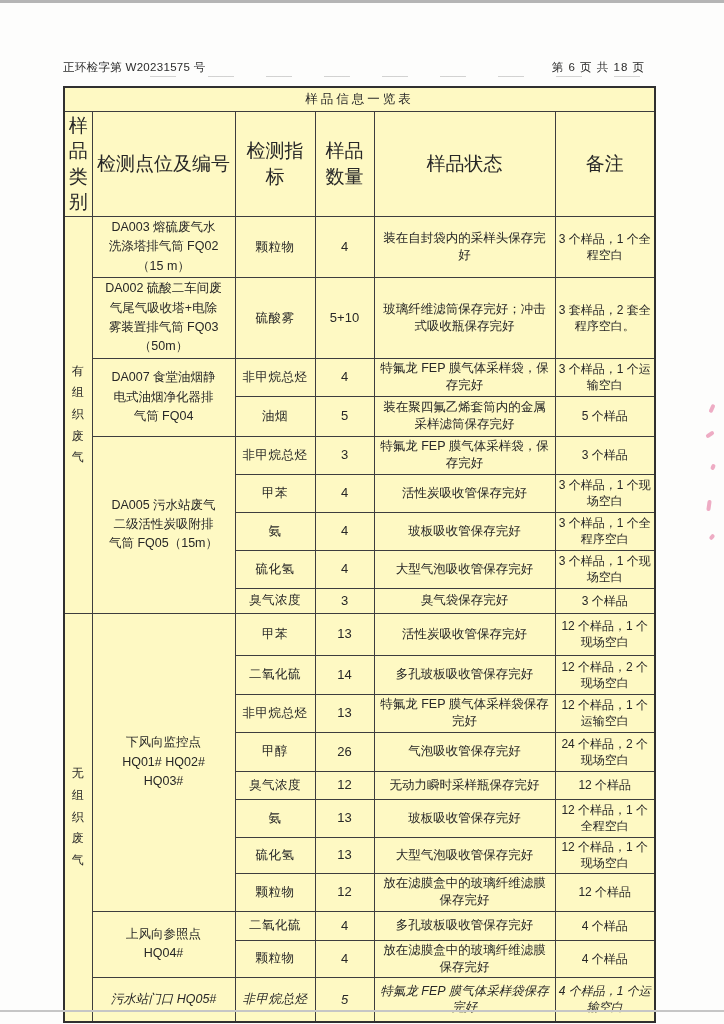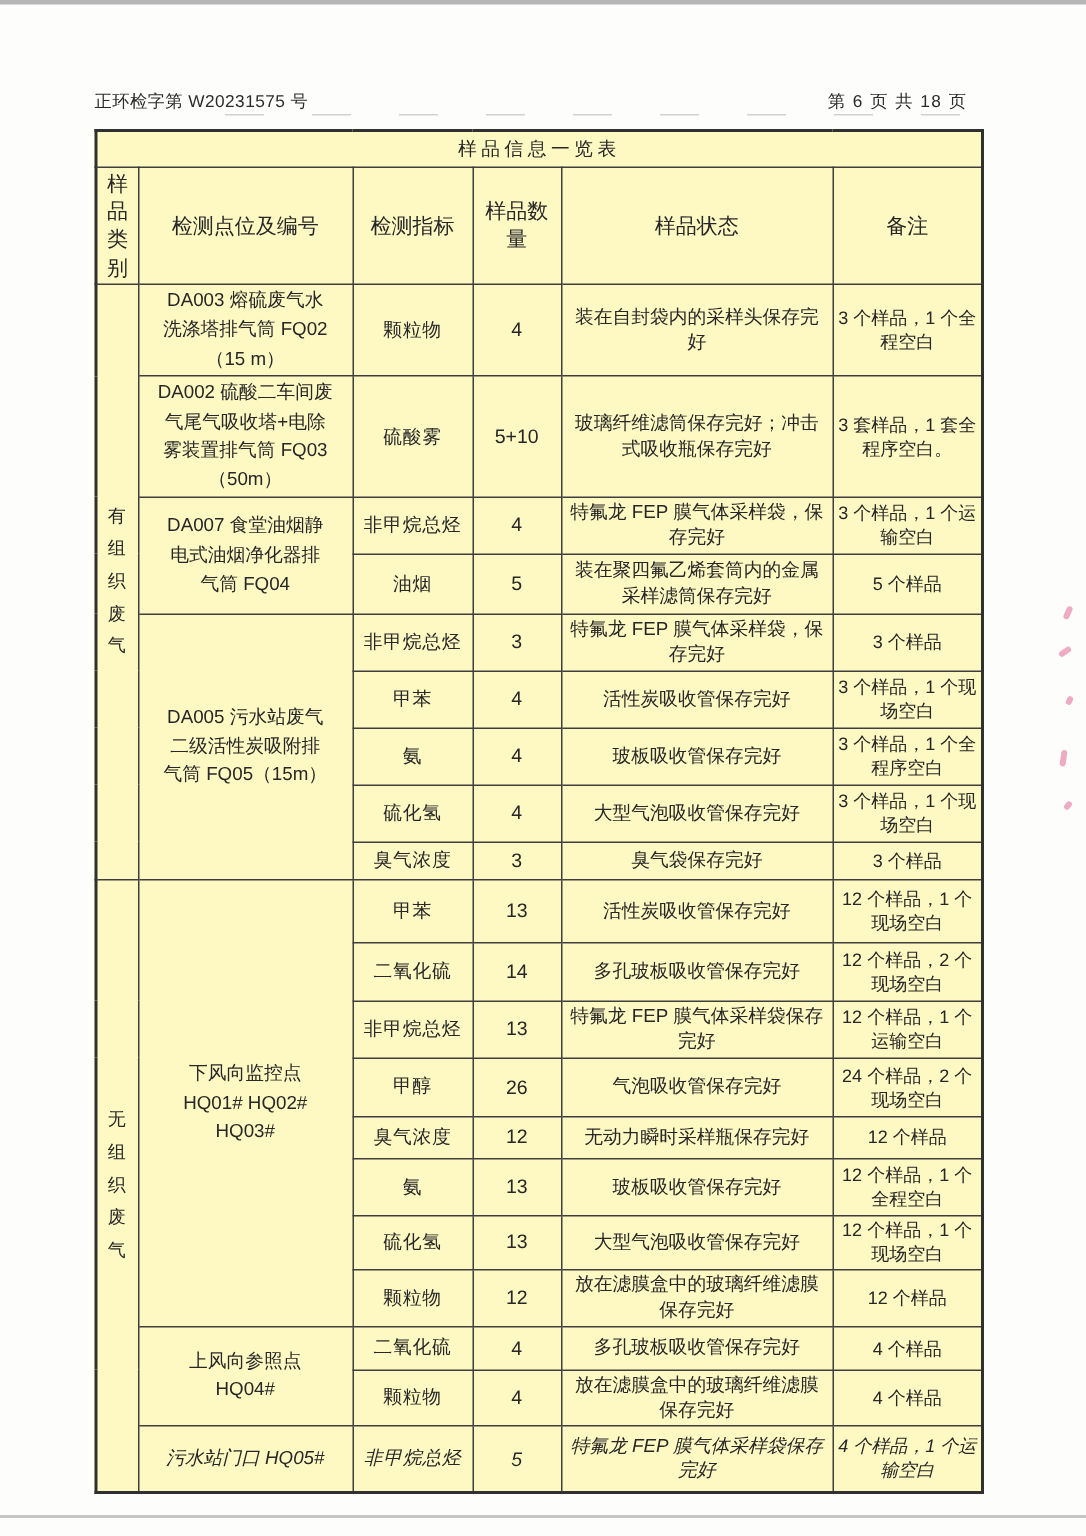--- a/index.html
+++ b/index.html
@@ -69,21 +69,21 @@
     line-height: 1.35;
     color: #272727;
     overflow: hidden;
   }
   .title-row { height: 24px; }
   .title-cell {
     font-size: 13.5px;
     letter-spacing: 3px;
   }
   .head-row { height: 44px; }
-  .sample-table th { font-size: 14px; }
+  .sample-table th { font-size: 19px; }
   td.cat {
     width: 28px;
     padding: 2px 1px;
     font-size: 12px;
     line-height: 1.8;
     letter-spacing: 1px;
   }
   td.point {
     white-space: pre-line;
     font-size: 12.5px;
@@ -148,21 +148,21 @@
         <td class="note">3 个样品，1 个全程空白</td>
       </tr>
       <tr style="height: 74px;">
         <td class="point">DA002 硫酸二车间废
 气尾气吸收塔+电除
 雾装置排气筒 FQ03
 （50m）</td>
         <td class="ind">硫酸雾</td>
         <td class="qty">5+10</td>
         <td class="status">玻璃纤维滤筒保存完好；冲击式吸收瓶保存完好</td>
-        <td class="note">3 套样品，1 套全程序空白。</td>
+        <td class="note">3 套样品，2 套全程序空白。</td>
       </tr>
       <tr style="height: 38px;">
         <td class="point" rowspan="2">DA007 食堂油烟静
 电式油烟净化器排
 气筒 FQ04</td>
         <td class="ind">非甲烷总烃</td>
         <td class="qty">4</td>
         <td class="status">特氟龙 FEP 膜气体采样袋，保存完好</td>
         <td class="note">3 个样品，1 个运输空白</td>
       </tr>

